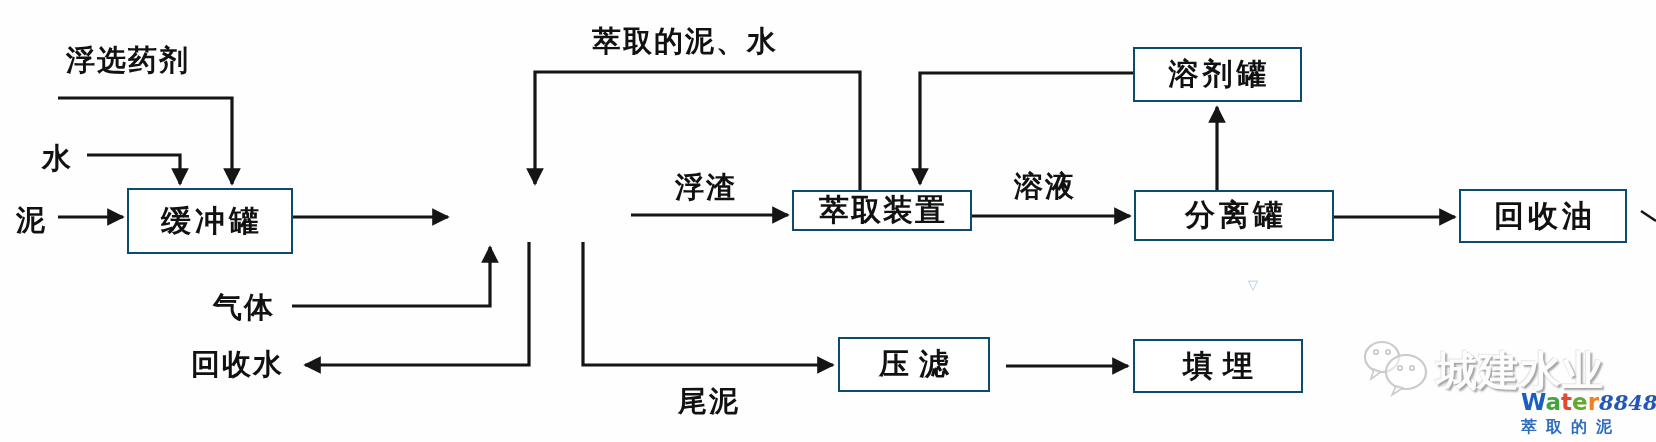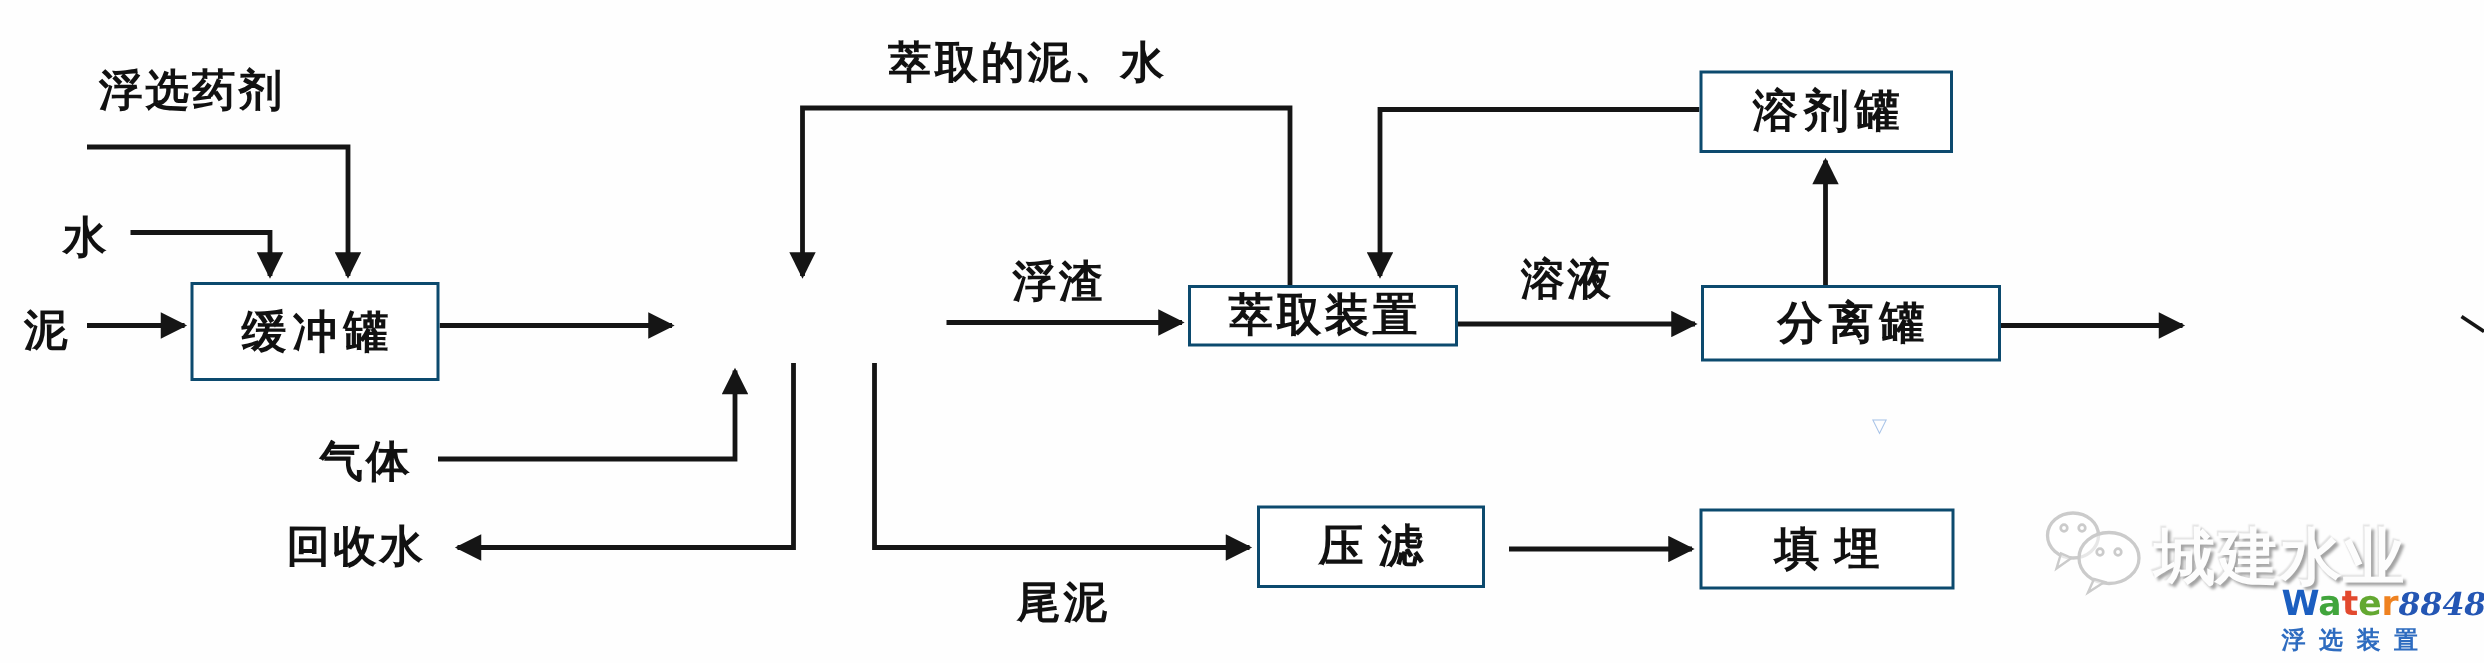--- a/index.html
+++ b/index.html
@@ -75,20 +75,21 @@
       <path d="M529 242 V365 H305" marker-end="url(#ah)"></path>
       <path d="M583 242 V365 H833" marker-end="url(#ah)"></path>
       <path d="M1006 366 H1128" marker-end="url(#ah)"></path>
       <path d="M1641 211 L1656 221" stroke-width="2.4"></path>
     </g>
   </svg>
 
   <div class="node" style="left:127px;top:188px;width:166px;height:66px">缓冲罐</div>
   <div class="node" style="left:792px;top:190px;width:180px;height:41px;letter-spacing:2px;text-indent:2px">萃取装置</div>
   <div class="node" style="left:1134px;top:190px;width:200px;height:51px">分离罐</div>
+  <div class="node" style="left:1459px;top:189px;width:168px;height:54px">回收油</div>
   <div class="node" style="left:1133px;top:47px;width:169px;height:55px">溶剂罐</div>
   <div class="node sp-wide" style="left:838px;top:337px;width:152px;height:55px">压滤</div>
   <div class="node sp-wide" style="left:1133px;top:339px;width:170px;height:54px">填埋</div>
 
   <div class="flow-label" style="left:66px;top:41px">浮选药剂</div>
   <div class="flow-label" style="left:42px;top:139px">水</div>
   <div class="flow-label" style="left:16px;top:201px">泥</div>
   <div class="flow-label" style="left:213px;top:288px">气体</div>
   <div class="flow-label" style="left:191px;top:345px">回收水</div>
   <div class="flow-label" style="left:592px;top:22px">萃取的泥、水</div>
@@ -109,15 +110,15 @@
       <circle cx="14" cy="16" r="2.2"></circle>
       <circle cx="26" cy="16" r="2.2"></circle>
       <circle cx="38" cy="32" r="2.2"></circle>
       <circle cx="50" cy="32" r="2.2"></circle>
     </g>
   </svg>
   <div class="wm-site">城建水业</div>
   <div class="wm-brand">
     <span style="color:#1b5ec0">W</span><span style="color:#41a53c">a</span><span style="color:#e2492e">t</span><span style="color:#63a831">e</span><span style="color:#ef8220">r</span><span class="num">8848</span>
   </div>
-  <div class="wm-tagline">浮选装置</div>
+  <div class="wm-tagline">萃取的泥</div>
 
 </div>
 
 </body></html>

